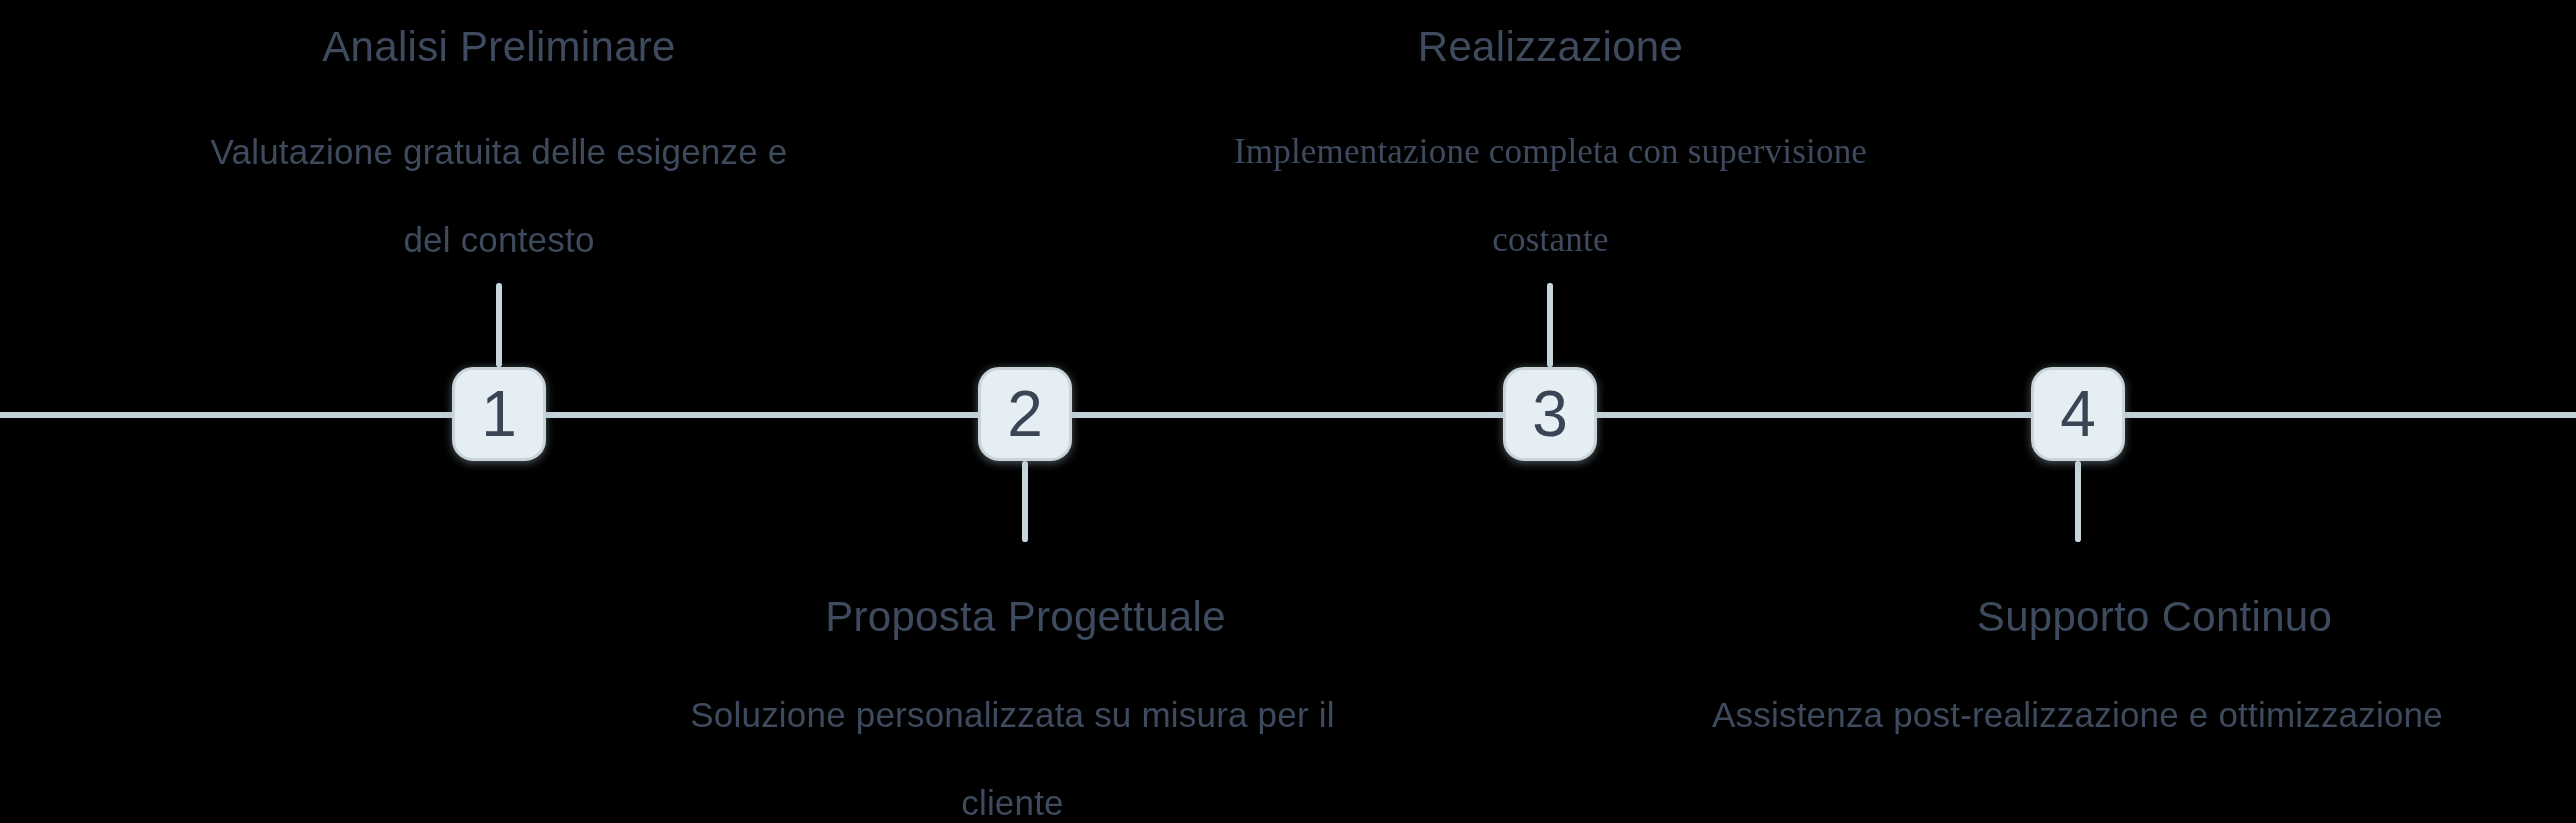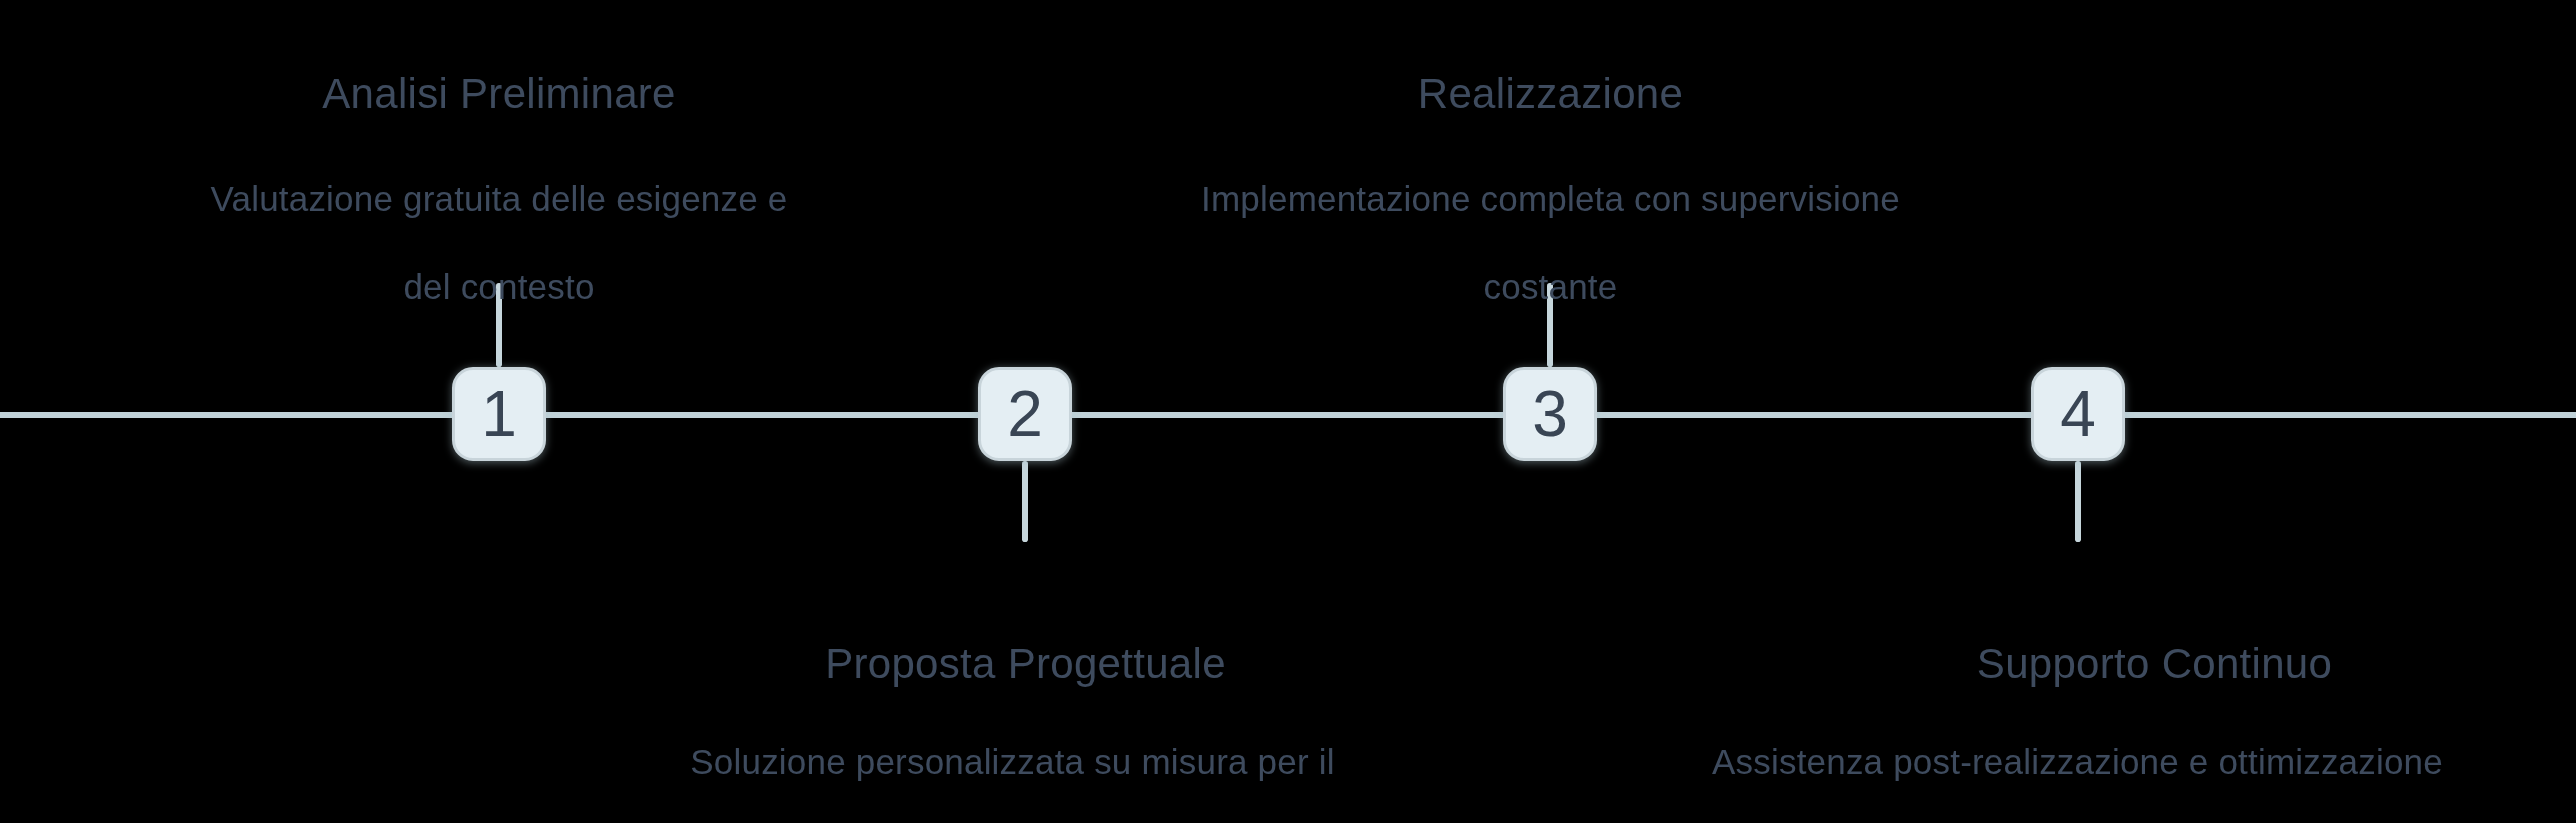--- a/index.html
+++ b/index.html
@@ -50,21 +50,20 @@
     font-size: 64px;
     font-weight: 500;
     color: var(--number-color, #394554);
     line-height: 1;
   }
   .textblock {
     position: absolute;
     width: 977px;
     text-align: center;
     z-index: 1;
-    margin-top: 47px;
   }
   .title {
     font-size: 42px;
     font-weight: 500;
     line-height: 50px;
     color: var(--title-color, #3e4b5e);
     letter-spacing: 0.3px;
   }
   .subtitle {
     font-size: 35px;
@@ -100,21 +99,21 @@
     <div class="textblock subtitle" style="left: 524px; top: 671px;">Soluzione personalizzata su misura per il
 cliente</div>
   </div>
 
   <div>
     <div class="connector" style="left: 1547px; top: 283px; height: 84px;"></div>
     <div class="numbox" style="left: 1503px;">
       <span class="num">3</span>
     </div>
     <div class="textblock title" style="left: 1062px; top: 22px; text-align: center;">Realizzazione</div>
-    <div class="textblock subtitle" style="left: 1062px; top: 108px;">Implementazione completa con supervisione
+    <div class="textblock subtitle" style="left: 1062px; top: 108px; font-family: Liberation Serif, serif;">Implementazione completa con supervisione
 costante</div>
   </div>
 
   <div>
     <div class="connector" style="left: 2075px; top: 461px; height: 81px;"></div>
     <div class="numbox" style="left: 2031px;">
       <span class="num">4</span>
     </div>
     <div class="textblock title" style="left: 1666px; top: 592px;">Supporto Continuo</div>
     <div class="textblock subtitle" style="left: 1589px; top: 671px;">Assistenza post-realizzazione e ottimizzazione</div>

